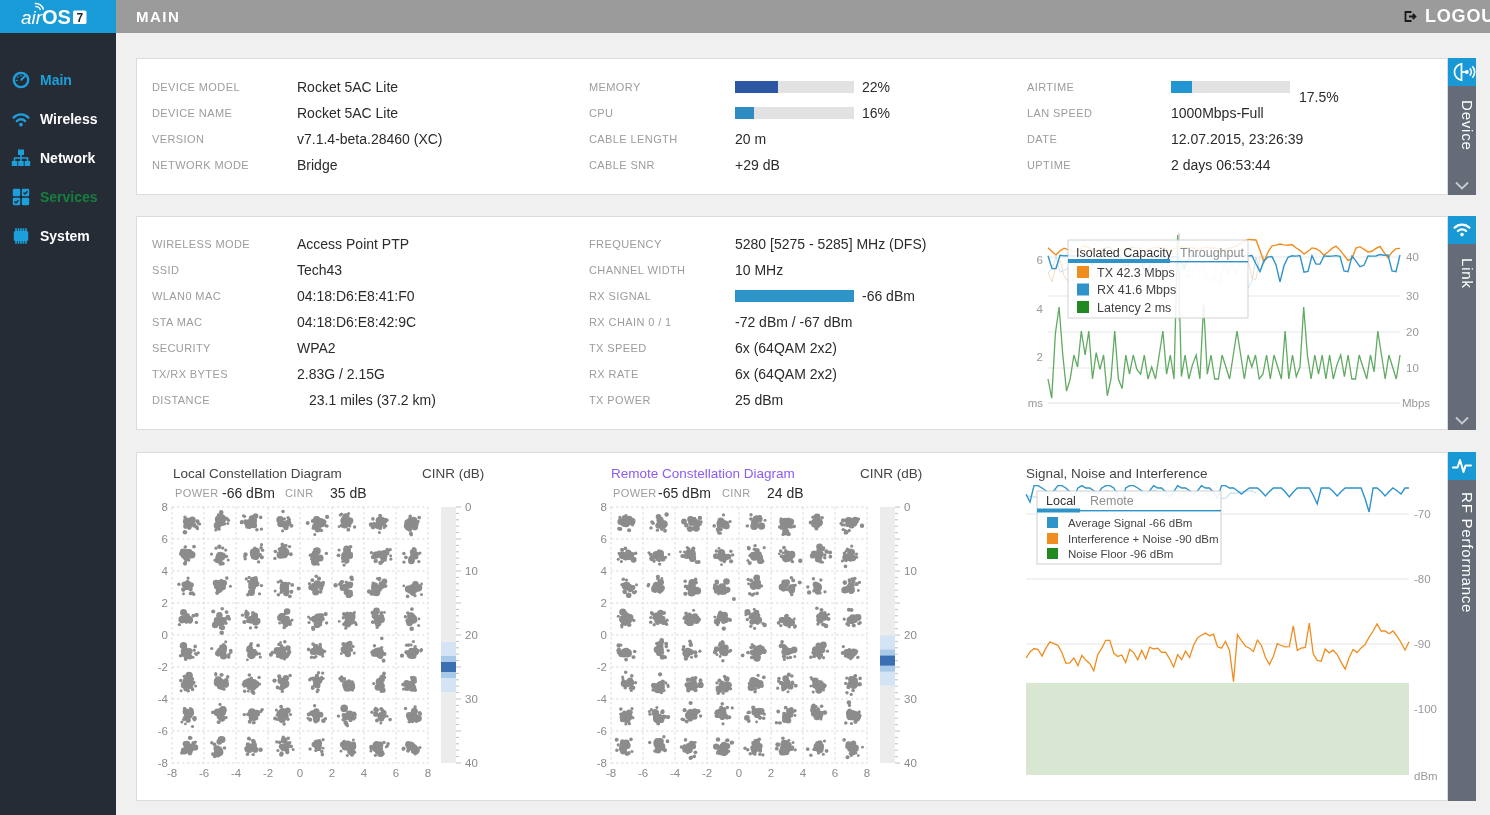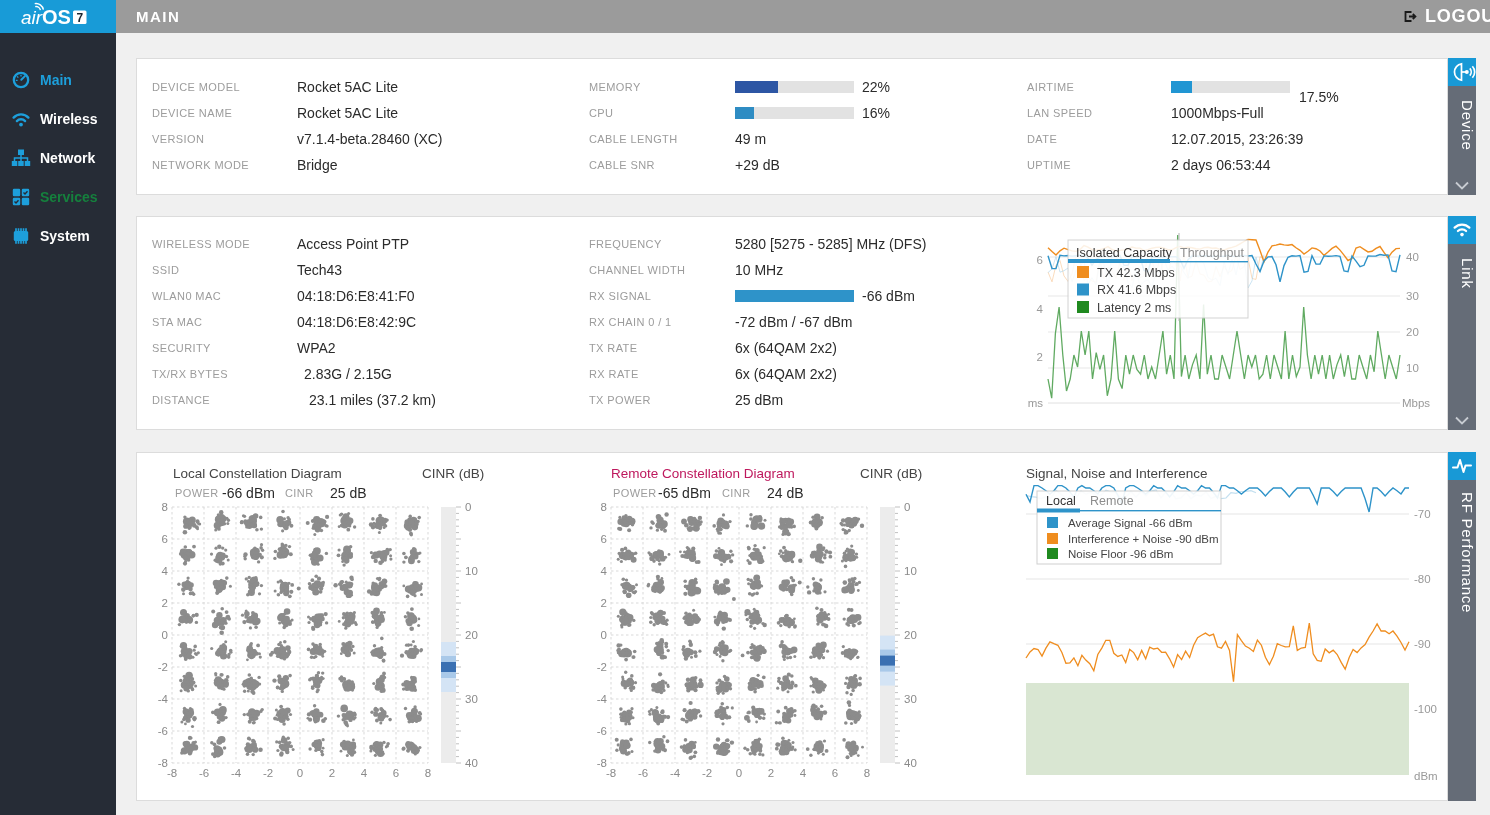--- a/index.html
+++ b/index.html
@@ -95,21 +95,21 @@
 <div class="lbl" style="left:589px;top:132px">CABLE LENGTH</div>
 <div class="lbl" style="left:589px;top:158px">CABLE SNR</div>
 <div class="bar" style="left:735px;top:81px">
     <i style="width:36%;background:#2d56a4"></i>
   </div>
 <div class="val" style="left:862px;top:78px">22%</div>
 <div class="bar" style="left:735px;top:107px">
     <i style="width:16%;background:#2e8cc3"></i>
   </div>
 <div class="val" style="left:862px;top:104px">16%</div>
-<div class="val" style="left:735px;top:130px">49 m</div>
+<div class="val" style="left:735px;top:130px">20 m</div>
 <div class="val" style="left:735px;top:156px">+29 dB</div>
 <div class="lbl" style="left:1027px;top:80px">AIRTIME</div>
 <div class="lbl" style="left:1027px;top:106px">LAN SPEED</div>
 <div class="lbl" style="left:1027px;top:132px">DATE</div>
 <div class="lbl" style="left:1027px;top:158px">UPTIME</div>
 <div class="bar" style="left:1171px;top:81px">
     <i style="width:17.5%;background:#2196d3"></i>
   </div>
 <div class="val" style="left:1299px;top:88px">17.5%</div>
 <div class="val" style="left:1171px;top:104px">1000Mbps-Full</div>
@@ -120,27 +120,27 @@
 <div class="lbl" style="left:152px;top:289px">WLAN0 MAC</div>
 <div class="lbl" style="left:152px;top:315px">STA MAC</div>
 <div class="lbl" style="left:152px;top:341px">SECURITY</div>
 <div class="lbl" style="left:152px;top:367px">TX/RX BYTES</div>
 <div class="lbl" style="left:152px;top:393px">DISTANCE</div>
 <div class="val" style="left:297px;top:235px">Access Point PTP</div>
 <div class="val" style="left:297px;top:261px">Tech43</div>
 <div class="val" style="left:297px;top:287px">04:18:D6:E8:41:F0</div>
 <div class="val" style="left:297px;top:313px">04:18:D6:E8:42:9C</div>
 <div class="val" style="left:297px;top:339px">WPA2</div>
-<div class="val" style="left:304px;top:365px">2.83G / 2.15G</div>
+<div class="val" style="left:297px;top:365px">2.83G / 2.15G</div>
 <div class="val" style="left:309px;top:391px">23.1 miles (37.2 km)</div>
 <div class="lbl" style="left:589px;top:237px">FREQUENCY</div>
 <div class="lbl" style="left:589px;top:263px">CHANNEL WIDTH</div>
 <div class="lbl" style="left:589px;top:289px">RX SIGNAL</div>
 <div class="lbl" style="left:589px;top:315px">RX CHAIN 0 / 1</div>
-<div class="lbl" style="left:589px;top:341px">TX RATE</div>
+<div class="lbl" style="left:589px;top:341px">TX SPEED</div>
 <div class="lbl" style="left:589px;top:367px">RX RATE</div>
 <div class="lbl" style="left:589px;top:393px">TX POWER</div>
 <div class="val" style="left:735px;top:235px">5280 [5275 - 5285] MHz (DFS)</div>
 <div class="val" style="left:735px;top:261px">10 MHz</div>
 <div class="bar" style="left:735px;top:290px">
     <i style="width:100%;background:#2e93c9"></i>
   </div>
 <div class="val" style="left:862px;top:287px">-66 dBm</div>
 <div class="val" style="left:735px;top:313px">-72 dBm / -67 dBm</div>
 <div class="val" style="left:735px;top:339px">6x (64QAM 2x2)</div>
@@ -3006,26 +3006,26 @@
     <line x1="306" y1="296.6" x2="309" y2="296.6" stroke="#c0c0c0" stroke-width="1"></line>
     <line x1="306" y1="303.0" x2="311" y2="303.0" stroke="#c0c0c0" stroke-width="1"></line>
     <text x="315" y="51" font-size="11.5" fill="#8a8a8a">0</text>
     <text x="315" y="115" font-size="11.5" fill="#8a8a8a">10</text>
     <text x="315" y="179" font-size="11.5" fill="#8a8a8a">20</text>
     <text x="315" y="243" font-size="11.5" fill="#8a8a8a">30</text>
     <text x="315" y="307" font-size="11.5" fill="#8a8a8a">40</text>
   </svg>
 <div class="abs" style="left:173px;top:466px;font-size:13.5px;color:#454545;white-space:nowrap">Local Constellation Diagram</div>
 <div class="abs" style="left:422px;top:466px;font-size:13.5px;color:#454545;white-space:nowrap">CINR (dB)</div>
-<div class="abs" style="left:611px;top:466px;font-size:13.5px;color:#be185d;white-space:nowrap">Remote Constellation Diagram</div>
+<div class="abs" style="left:611px;top:466px;font-size:13.5px;color:#8b5cf6;white-space:nowrap">Remote Constellation Diagram</div>
 <div class="abs" style="left:860px;top:466px;font-size:13.5px;color:#454545;white-space:nowrap">CINR (dB)</div>
 <div class="lbl" style="left:175px;top:486px">POWER</div>
 <div class="val" style="left:222px;top:484px">-66 dBm</div>
 <div class="lbl" style="left:285px;top:486px">CINR</div>
-<div class="val" style="left:330px;top:484px">25 dB</div>
+<div class="val" style="left:330px;top:484px">35 dB</div>
 <div class="lbl" style="left:613px;top:486px">POWER</div>
 <div class="val" style="left:658px;top:484px">-65 dBm</div>
 <div class="lbl" style="left:722px;top:486px">CINR</div>
 <div class="val" style="left:767px;top:484px">24 dB</div>
 <svg class="abs" style="left:1020px;top:460px" width="424" height="330" viewBox="0 0 424 330">
     <line x1="6" y1="54" x2="389" y2="54" stroke="#e5e5e5" stroke-width="1"></line>
     <line x1="6" y1="119" x2="389" y2="119" stroke="#e5e5e5" stroke-width="1"></line>
     <line x1="6" y1="184" x2="389" y2="184" stroke="#e5e5e5" stroke-width="1"></line>
     <line x1="6" y1="249" x2="389" y2="249" stroke="#e5e5e5" stroke-width="1"></line>
     <text x="394" y="58" font-size="11.5" fill="#999">-70</text>

